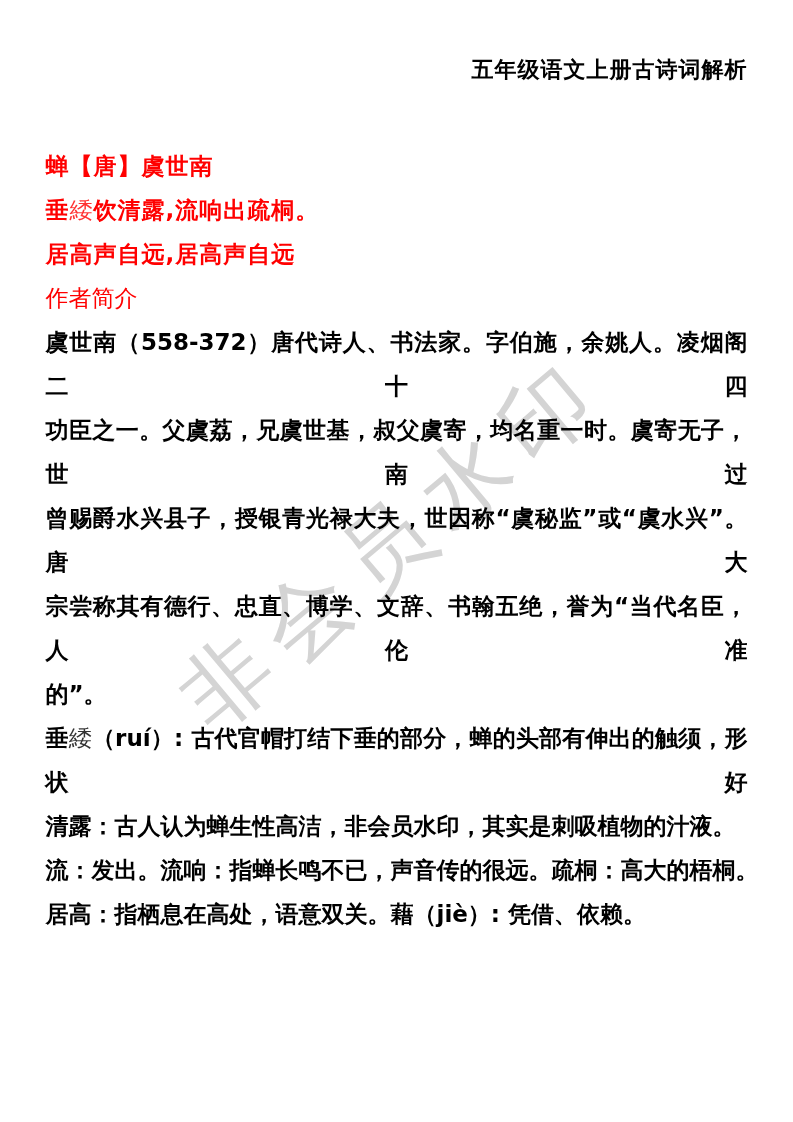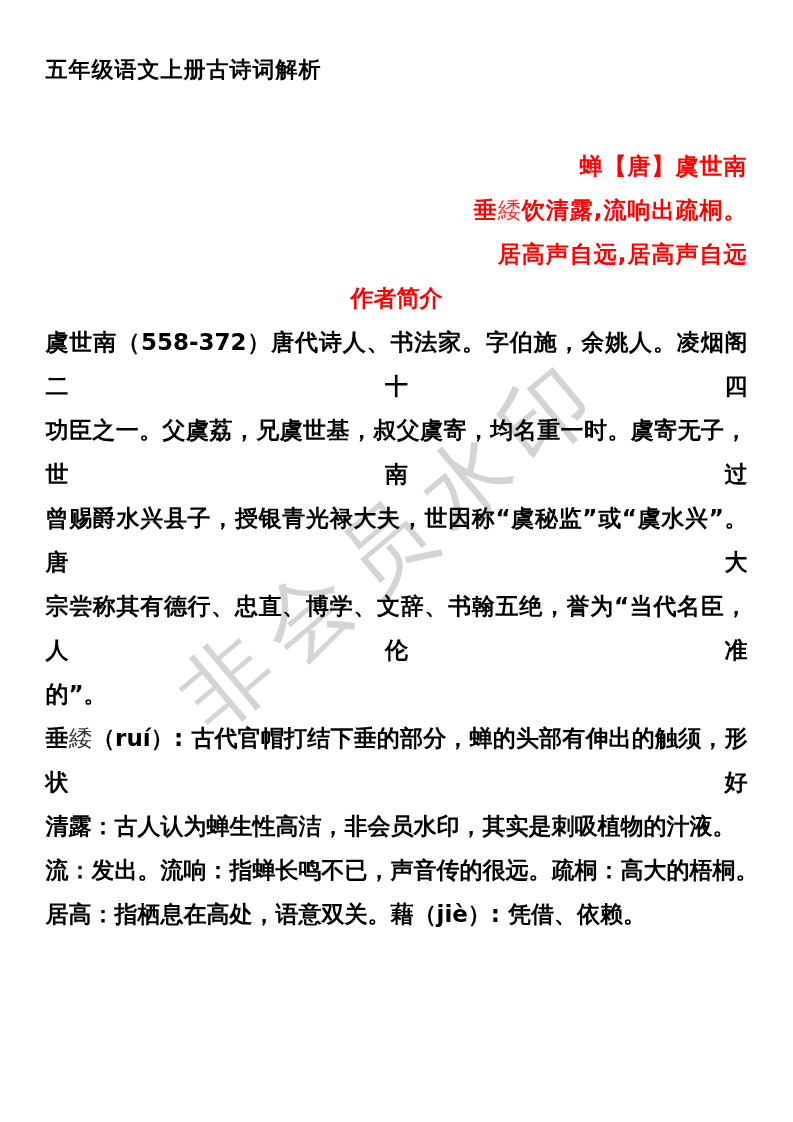--- a/index.html
+++ b/index.html
@@ -20,39 +20,39 @@
     width: 702px;
     margin: 0 auto;
     padding-top: 48px;
     z-index: 1;
   }
   .doc-title {
     margin: 0 0 52px 0;
     font-size: 22px;
     font-weight: 700;
     line-height: 44px;
-    text-align: left;
+    text-align: right;
     letter-spacing: 1px;
     color: var(--text, #000000);
   }
   .poem-block { margin: 0; }
   .poem-line {
     font-size: 23px;
     font-weight: 700;
     line-height: 44px;
-    text-align: right;
+    text-align: left;
     color: var(--accent, #ff0000);
     letter-spacing: 1px;
   }
   .sec-heading {
     font-size: 23px;
-    font-weight: 700;
+    font-weight: 400;
     line-height: 44px;
     color: var(--accent, #ff0000);
-    text-align: center;
+    text-align: left;
   }
   .line {
     font-size: 23px;
     font-weight: 700;
     line-height: 44px;
     color: var(--text, #000000);
     text-align: left;
     white-space: nowrap;
   }
   .line.full {

